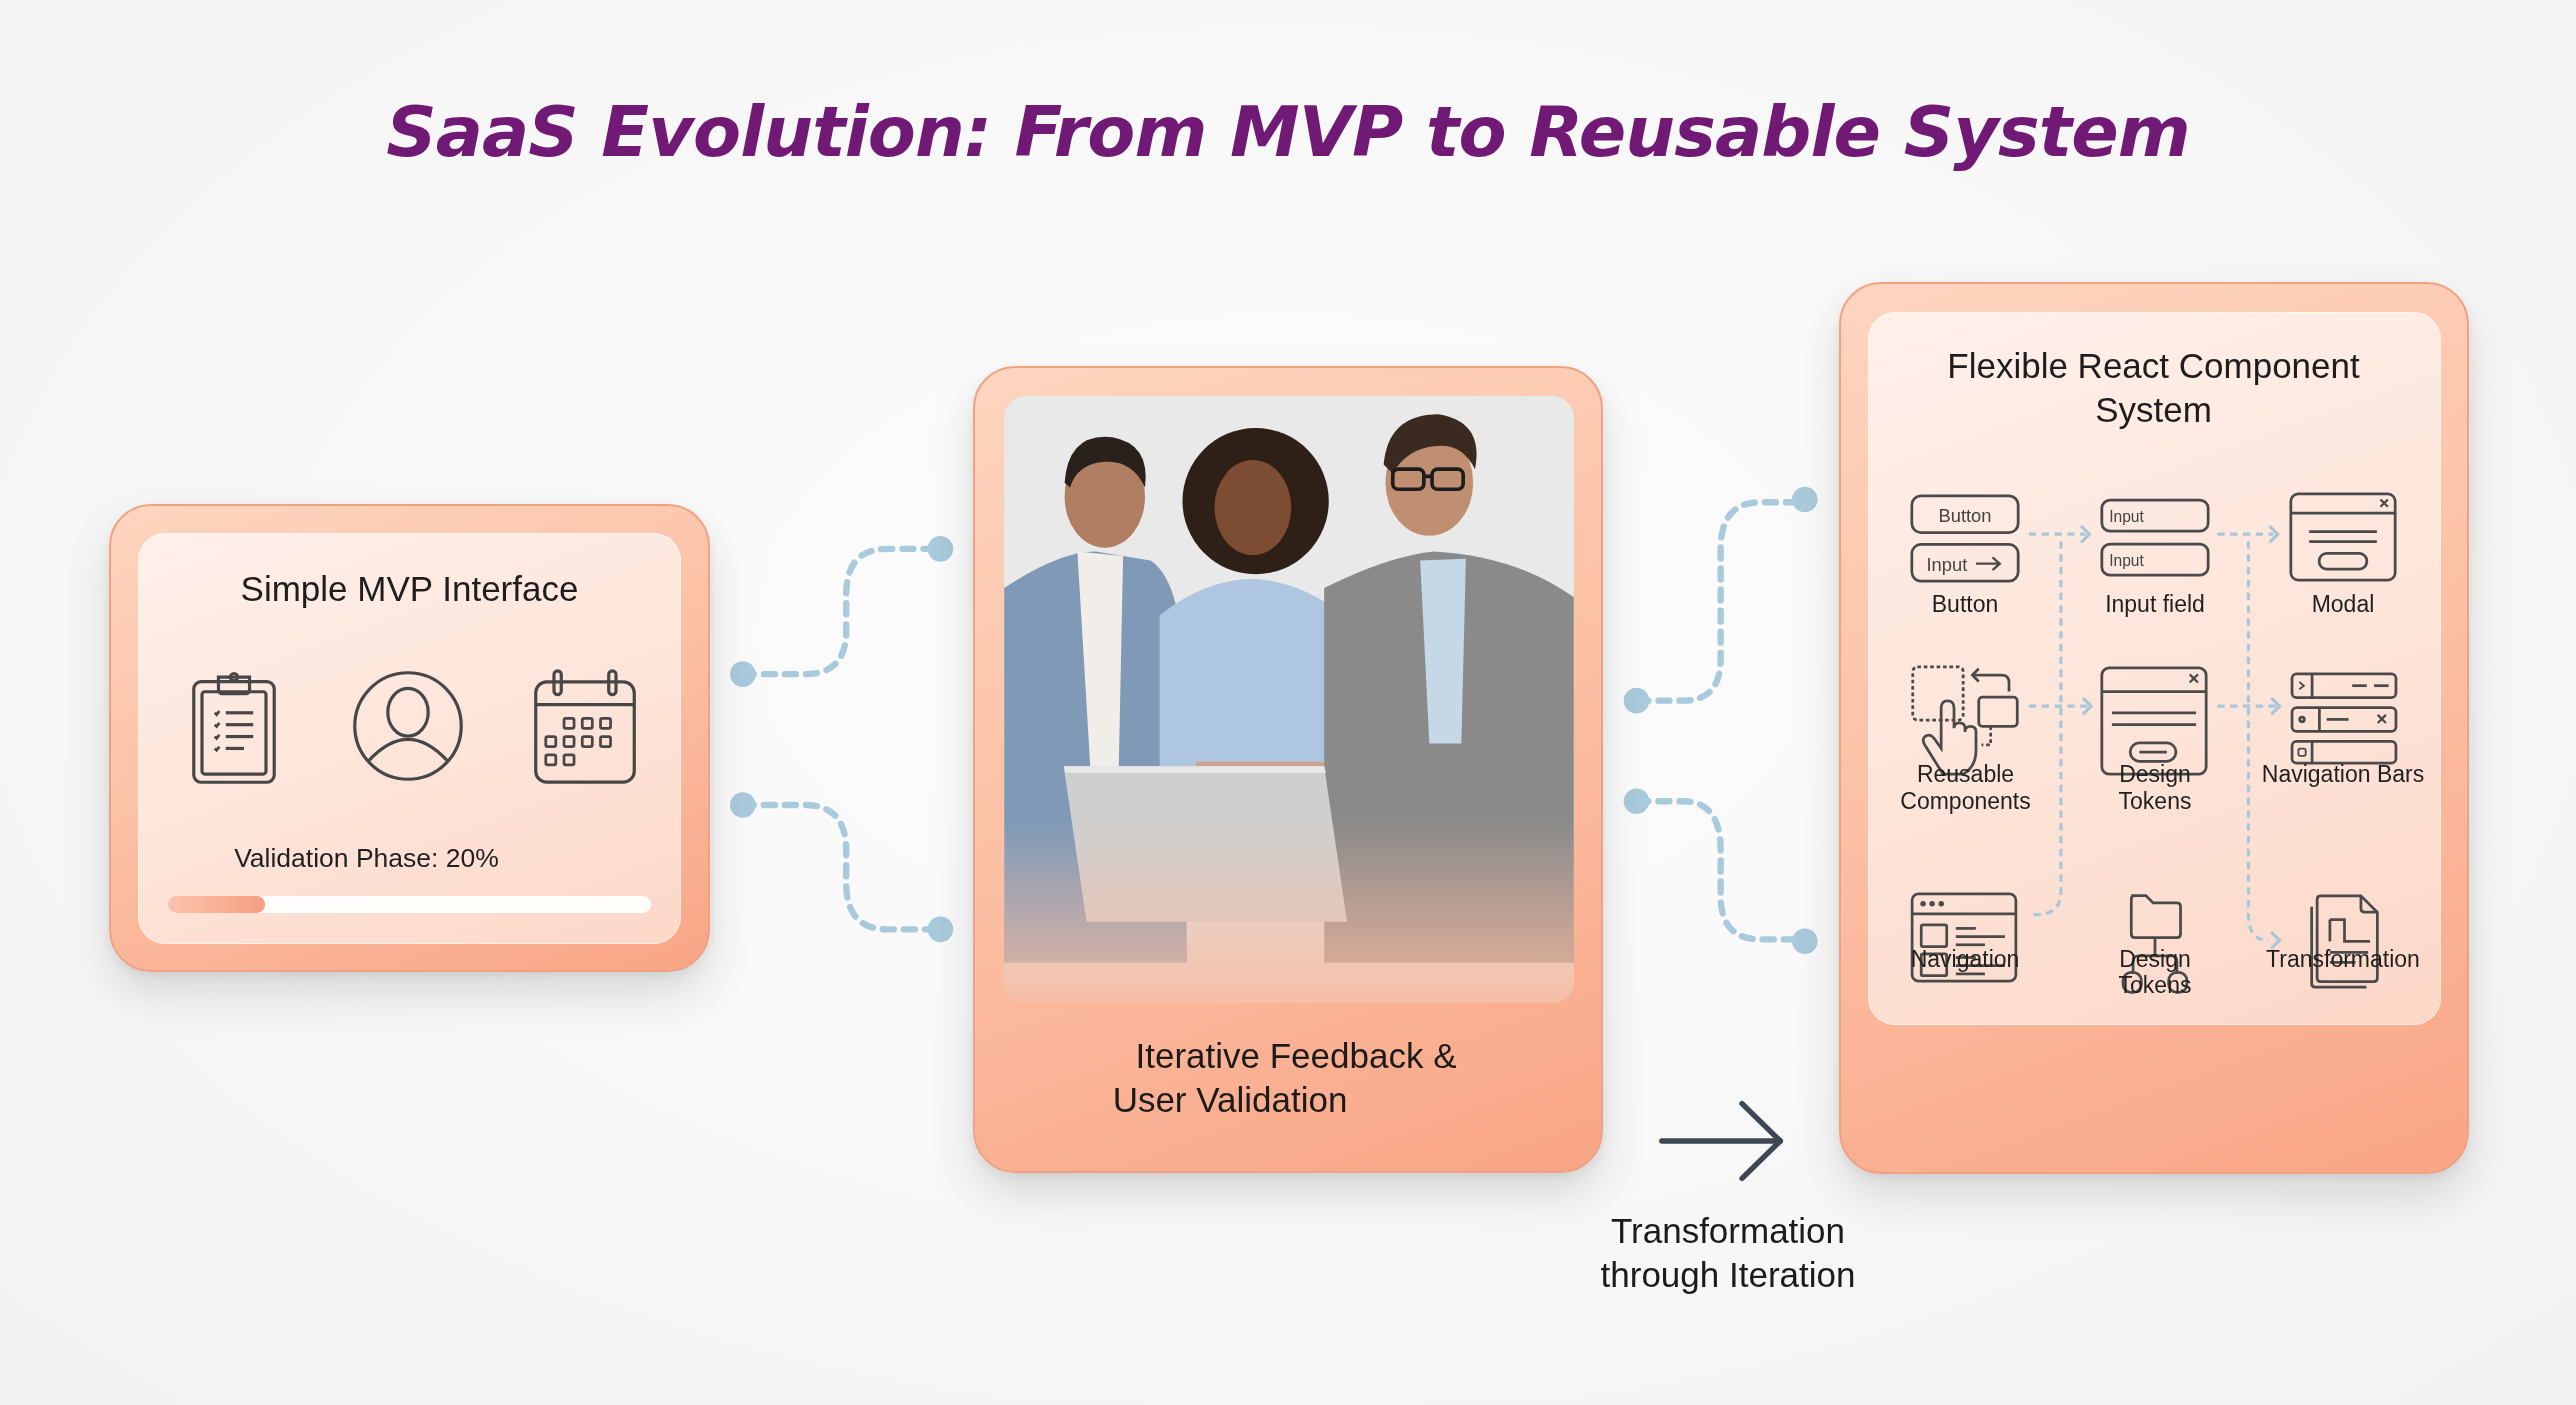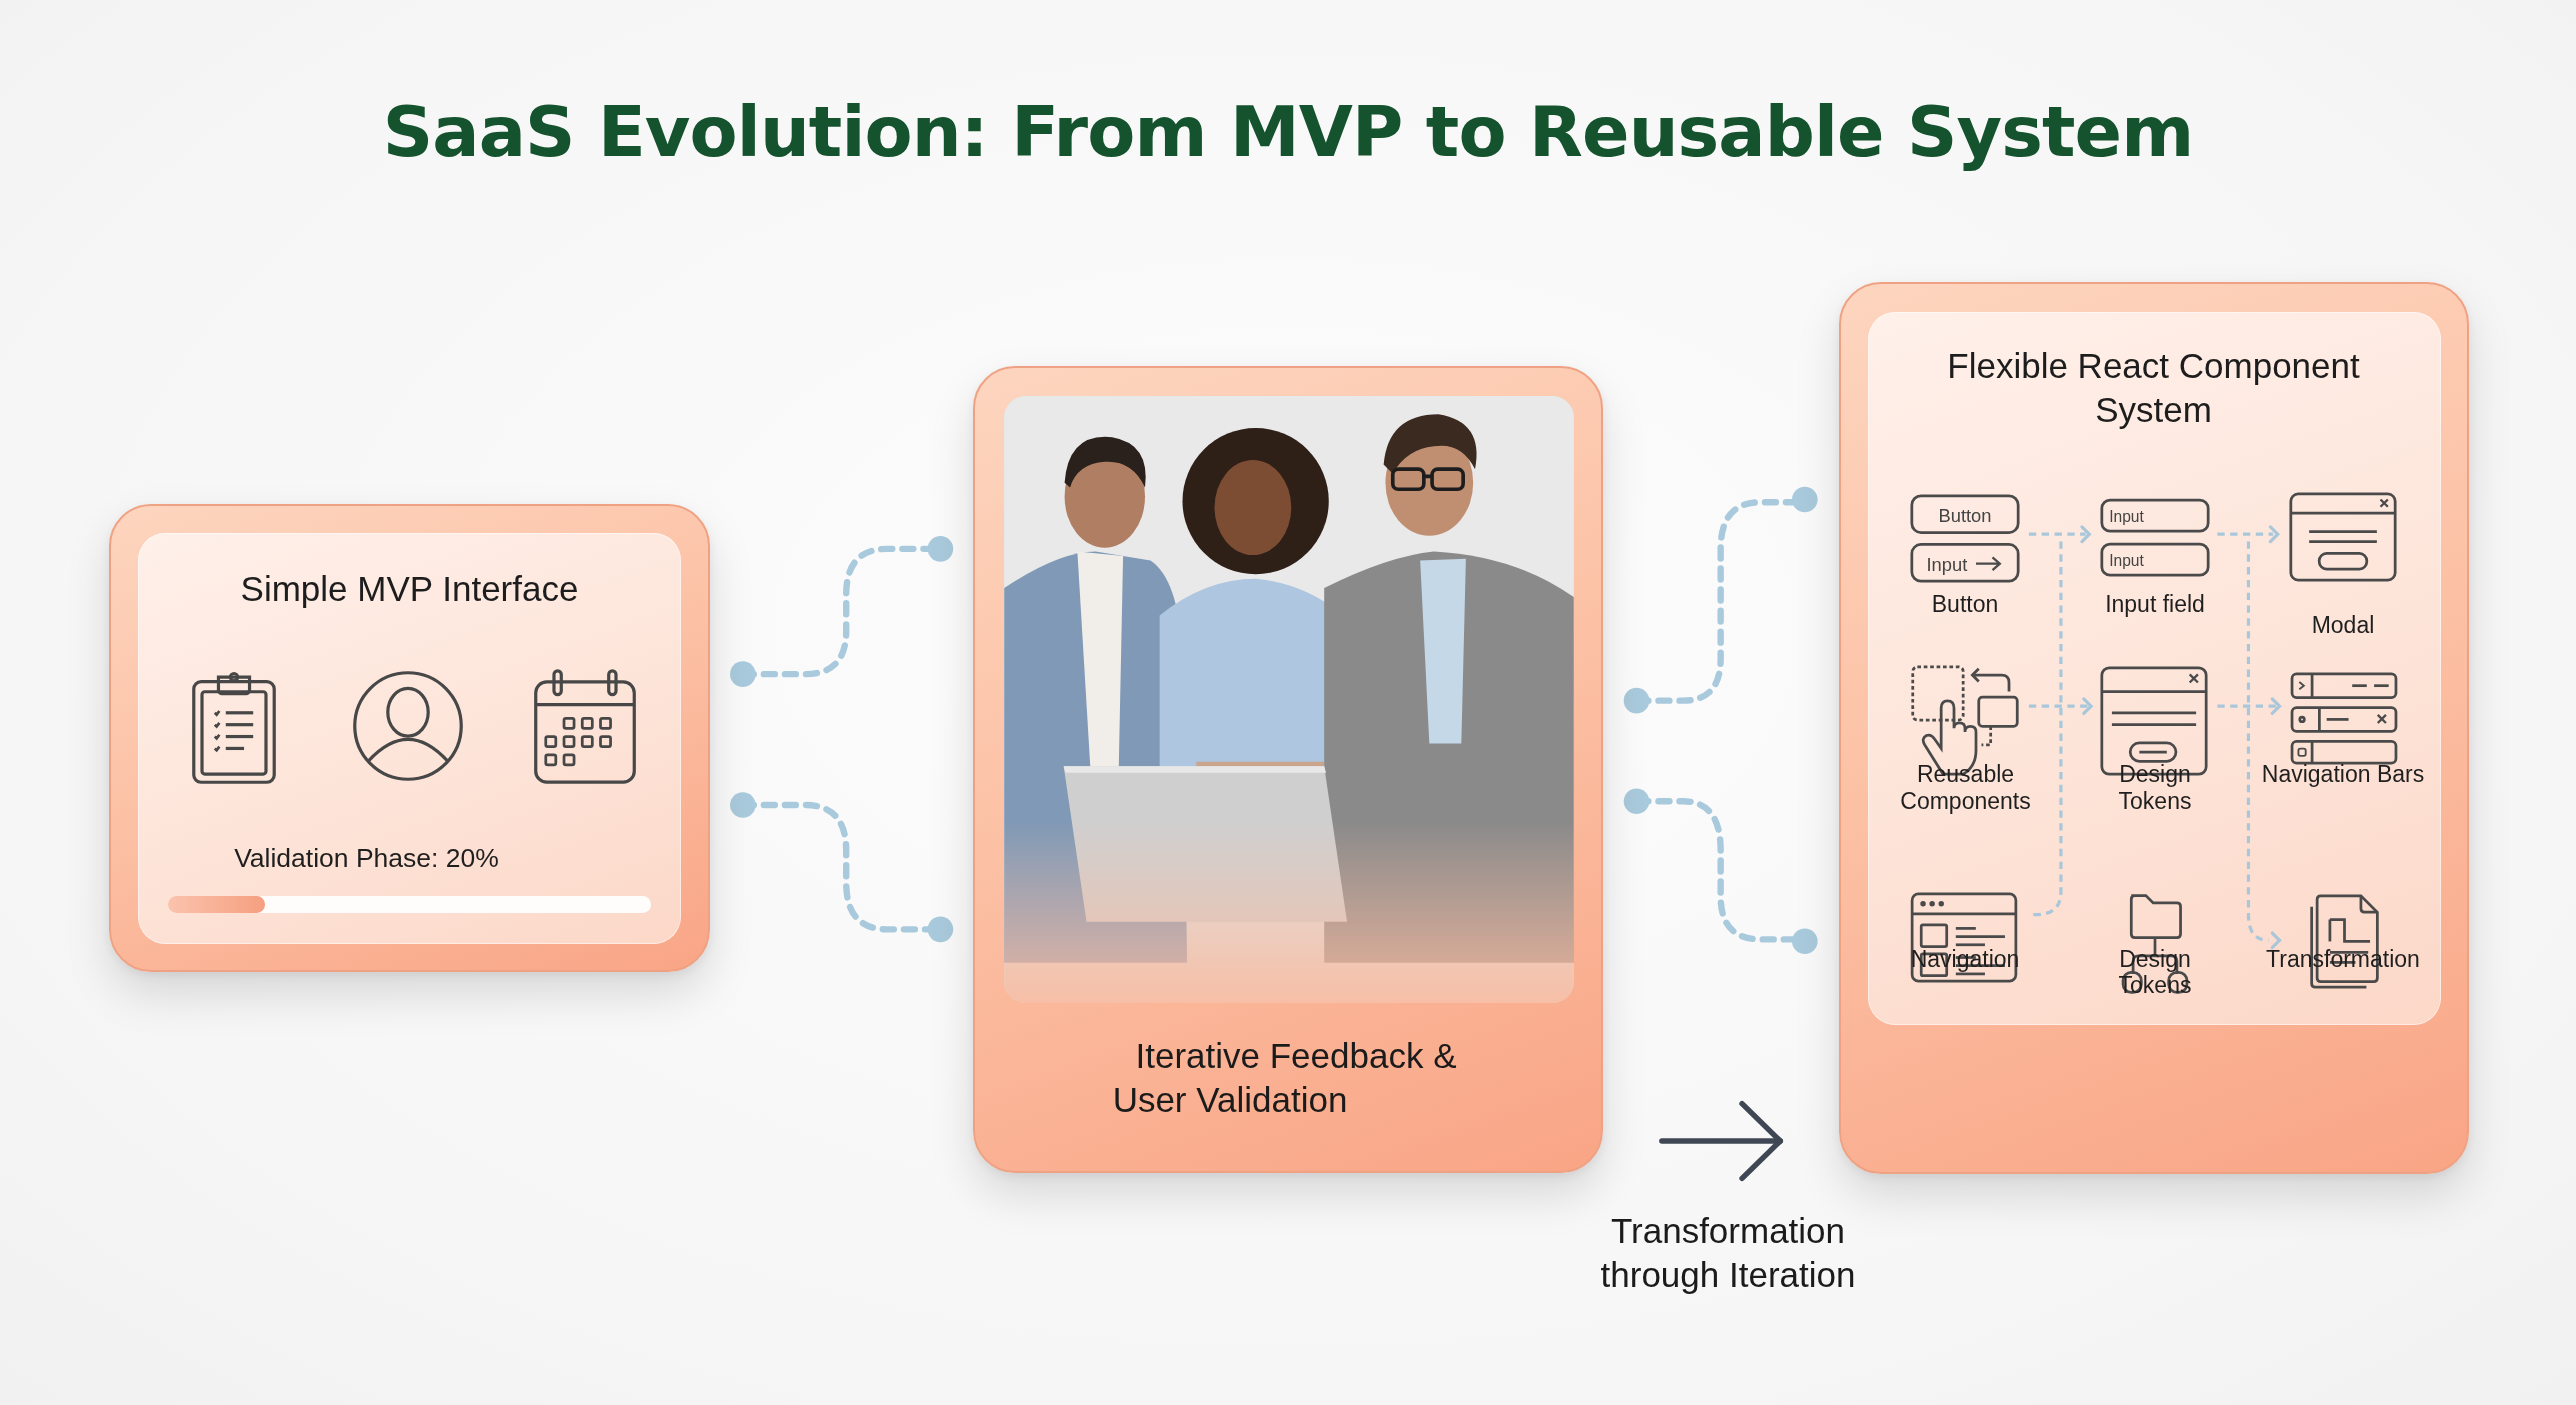--- a/index.html
+++ b/index.html
@@ -6,21 +6,21 @@
   html, body { width: 2576px; height: 1405px; overflow: hidden; }
   body {
     position: relative;
     background: radial-gradient(ellipse at 50% 45%, #fdfdfd 0%, #f6f6f6 70%, #f1f1f1 100%);
     font-family: "Liberation Sans", "DejaVu Sans", sans-serif;
     color: #1c1c1c;
   }
   .title {
     position: absolute; left: 0; top: 91px; width: 2576px; text-align: center;
     font-family: "DejaVu Sans", sans-serif; font-weight: bold; font-size: 70px;
-    color: #14532d; letter-spacing: -0.9px;
+    color: #701a75; letter-spacing: -0.9px; font-style: italic;
   }
   .card {
     position: absolute; border-radius: 42px;
     background: linear-gradient(160deg, #fdd5bf 0%, #fcc2a6 45%, #f9a586 100%);
     border: 2.7px solid #efa283;
     box-shadow: 0 22px 46px rgba(0,0,0,0.13), 0 3.7px 9.1px rgba(0,0,0,0.06);
   }
   .inner {
     position: absolute; border-radius: 27.4px;
     background: linear-gradient(160deg, #fff0ea 0%, #fde3d7 60%, #fcd8c8 100%);
@@ -216,21 +216,21 @@
 <div class="ico" style="left:2289px;top:492px;width:108px;height:90px;">
   <svg viewBox="0 0 118 98" fill="none" stroke="#4a4a4a" stroke-width="3">
     <rect x="2" y="2" width="114" height="94" rx="8"></rect>
     <line x1="2" y1="23" x2="116" y2="23"></line>
     <path d="M100 8 l8 8 m0 -8 l-8 8" stroke-width="2.5"></path>
     <line x1="22" y1="43" x2="96" y2="43"></line>
     <line x1="22" y1="54" x2="96" y2="54"></line>
     <rect x="33" y="67" width="52" height="17" rx="8"></rect>
   </svg>
 </div>
-<div class="lbl" style="left:2270px;top:591px;width:146px;margin-top:21px;">Modal</div>
+<div class="lbl" style="left:2270px;top:591px;width:146px;">Modal</div>
 
 <div class="ico" style="left:1910px;top:664px;width:110px;height:112px;">
   <svg viewBox="0 0 120 122" fill="none" stroke="#4a4a4a" stroke-width="3">
     <rect x="3" y="3" width="55" height="58" rx="5" stroke-dasharray="4 3"></rect>
     <rect x="75" y="36" width="42" height="32" rx="4"></rect>
     <path d="M70 12 h30 q8 0 8 8 v10"></path>
     <path d="M75 5 l-7 7 l7 7"></path>
     <path d="M88 68 v20 h-10" stroke-dasharray="4 3"></path>
     <path d="M34 48 q0 -8 7 -8 q7 0 7 8 v22 q0 -6 6 -6 q6 0 6 6 v4 q0 -6 6 -6 q6 0 6 6 v20 q0 18 -14 26 h-22 l-20 -32 q-4 -7 2 -10 q5 -2 9 4 l7 10 z"></path>
   </svg>

